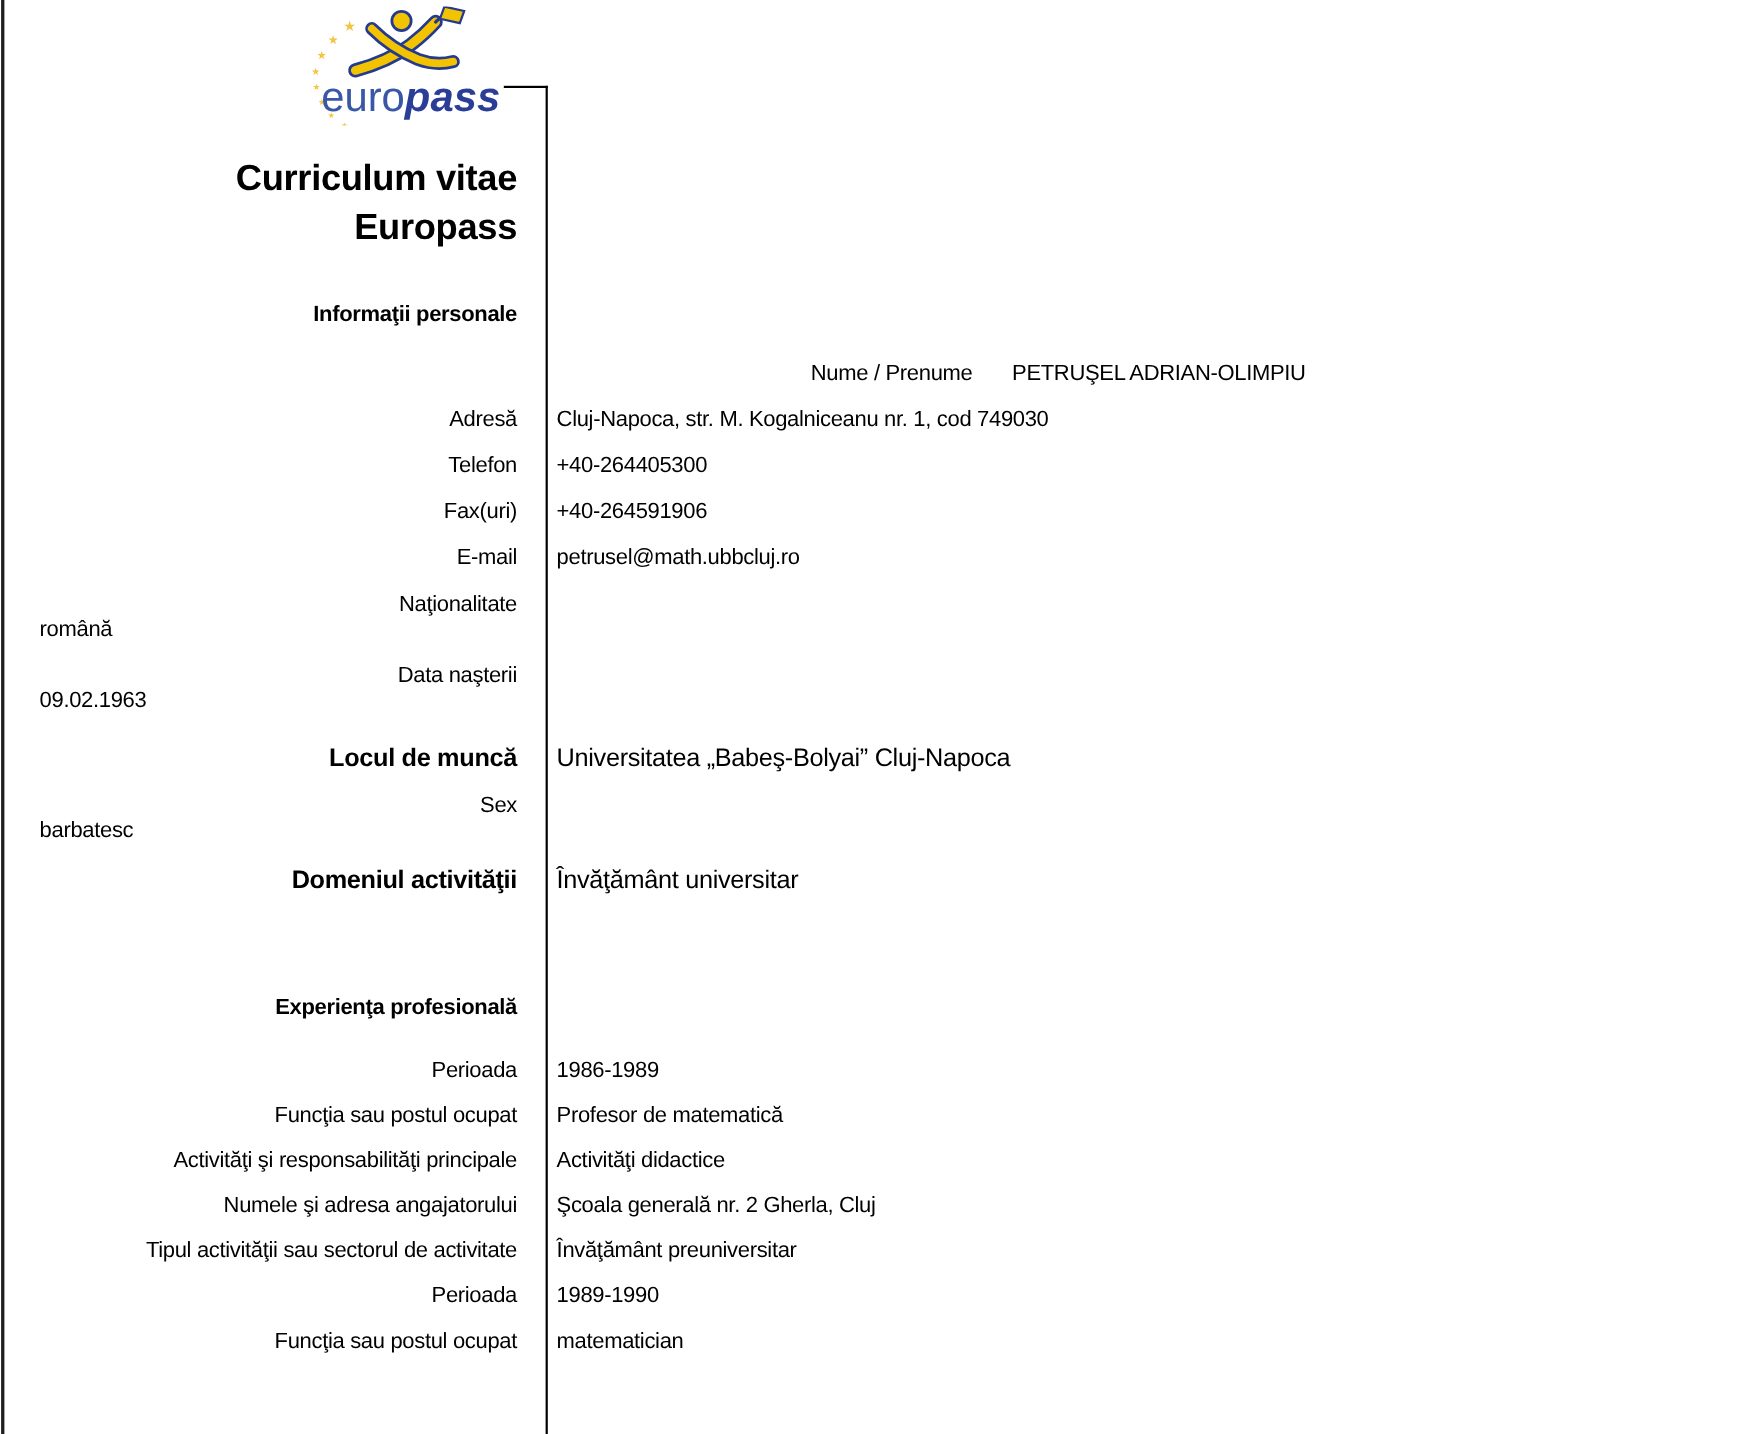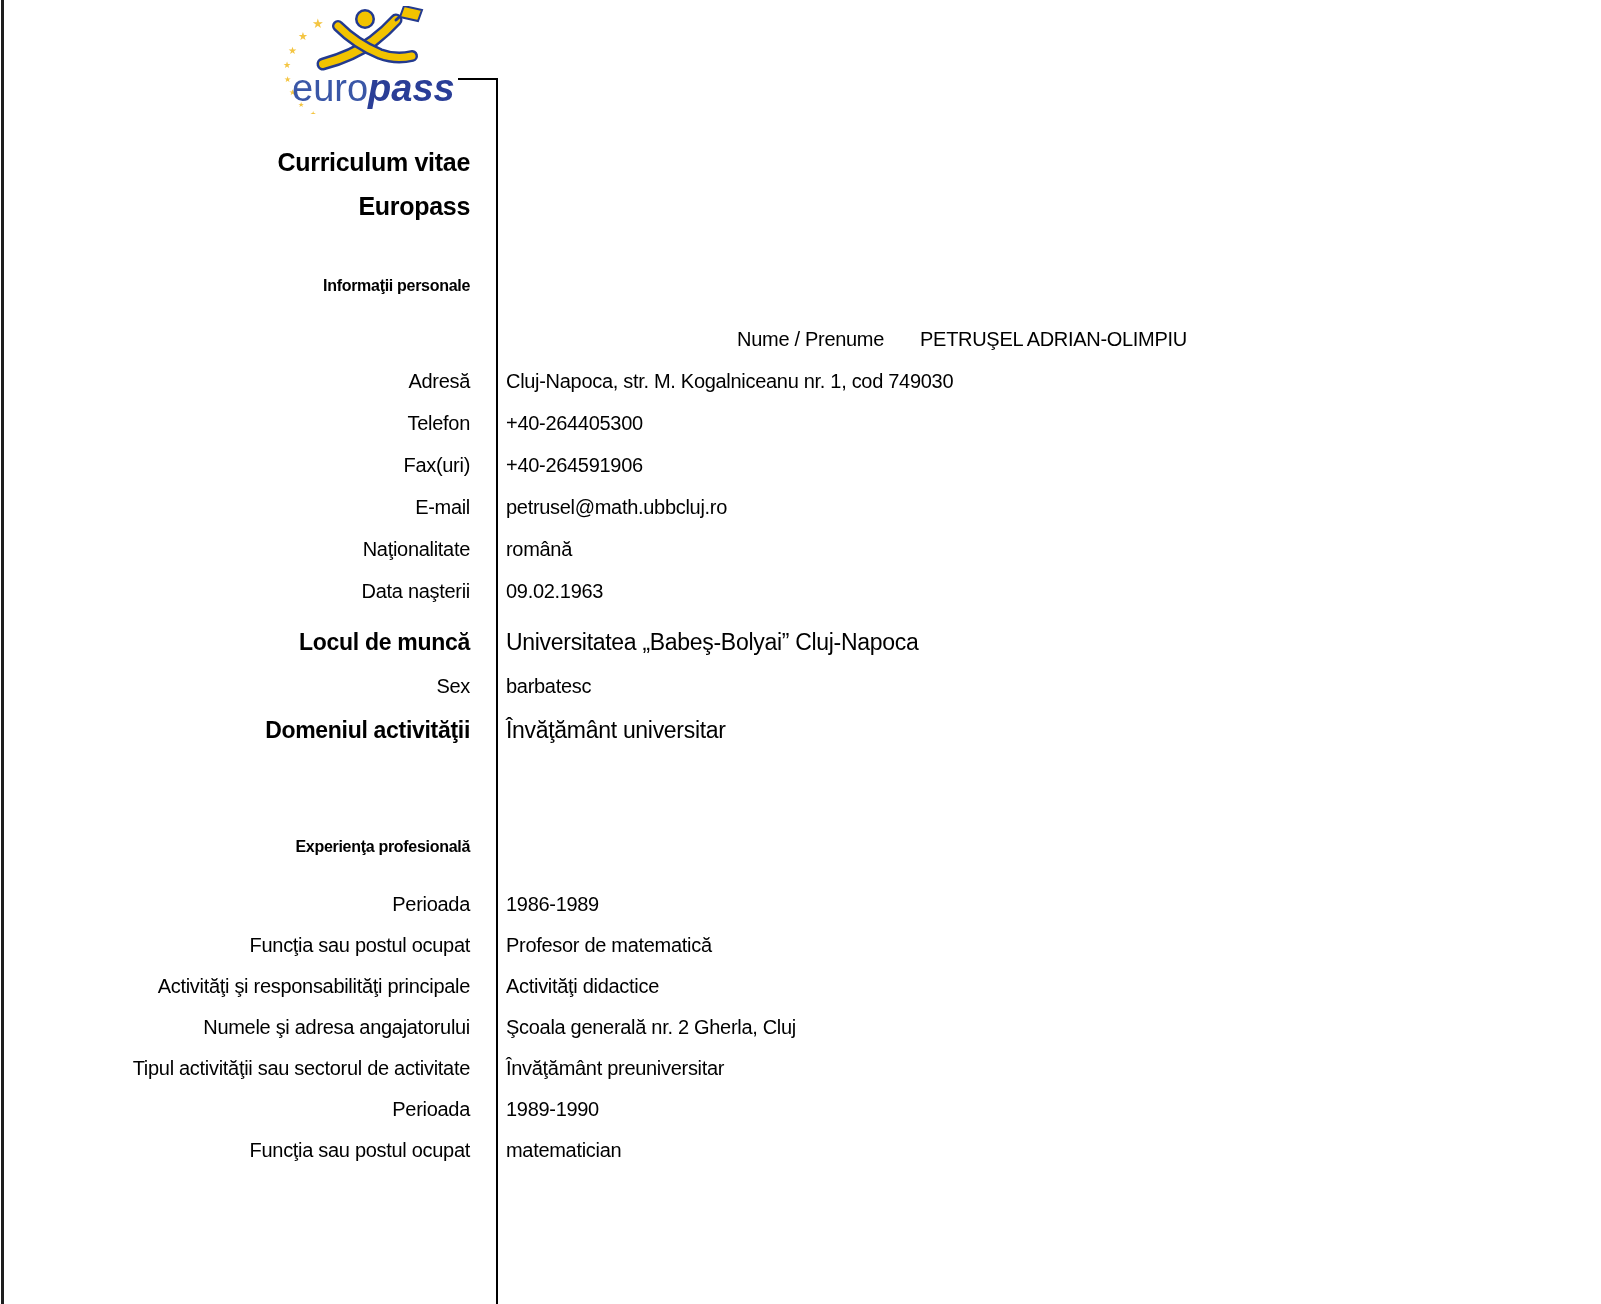--- a/index.html
+++ b/index.html
@@ -38,29 +38,29 @@
   }
   .doc {
     position: absolute;
     top: 0; left: 0; right: 0;
   }
   .title {
     margin-top: 140px;
     width: 470px;
     text-align: right;
     font-weight: bold;
-    font-size: 25px;
+    font-size: 33px;
     line-height: 44px;
     letter-spacing: -0.3px;
   }
   .section-h {
     width: 470px;
     text-align: right;
     font-weight: bold;
-    font-size: 16px;
+    font-size: 20px;
     line-height: 28px;
     letter-spacing: -0.3px;
   }
   #heading-personal { margin-top: 44px; }
   #heading-exp { margin-top: 90px; }
   .row {
     display: flex;
     align-items: baseline;
     margin-bottom: 19px;
     font-size: 20px;
@@ -70,21 +70,21 @@
   .row .lbl {
     flex: none;
     width: 470px;
     text-align: right;
   }
   .row .val {
     padding-left: 36px;
     white-space: nowrap;
   }
   .row.first-personal { margin-top: 28px; justify-content: center; }
-  .row.gap-sm { margin-top: 17px; }
+  .row.gap-sm { margin-top: 17px; flex-direction: column; }
   .row.big {
     font-size: 23px;
     line-height: 26px;
     margin-bottom: 20px;
   }
   .row.big .lbl { font-weight: bold; }
   .row.first-big { margin-top: 26px; }
   .row.first-exp { margin-top: 32px; }
   .row.exp { margin-bottom: 18px; }
 </style>

